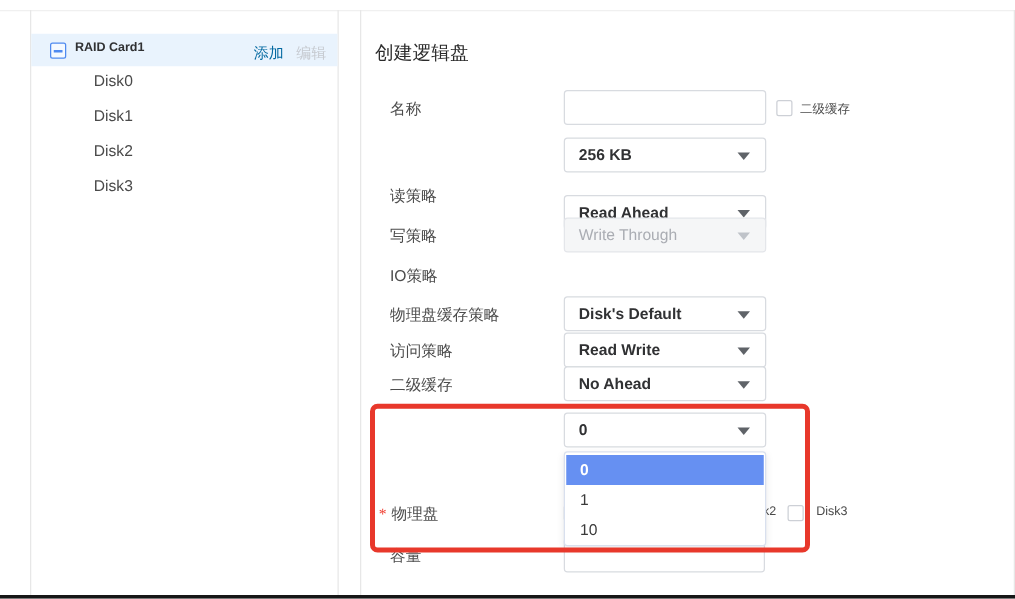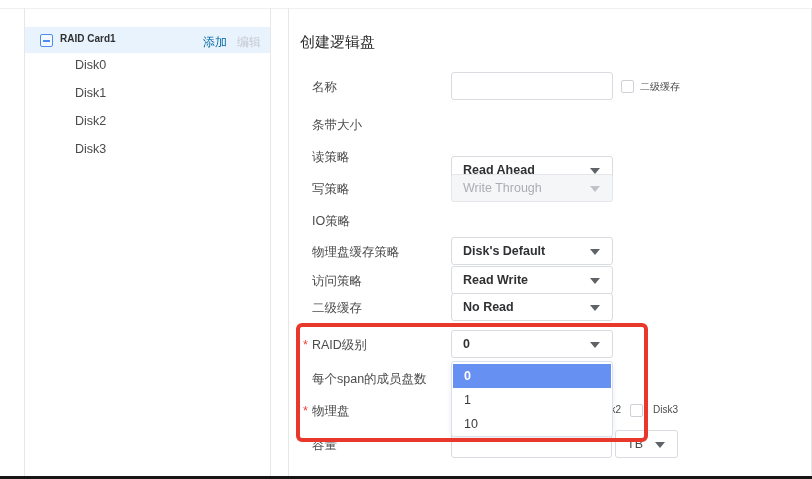--- a/index.html
+++ b/index.html
@@ -101,21 +101,24 @@
   <div class="tree-disk" style="top:114px;">Disk2</div>
   <div class="tree-disk" style="top:142px;">Disk3</div>
 
   <div class="form-title">创建逻辑盘</div>
 
   <div class="flabel" style="top:79px;">名称</div>
   <input class="ctrl" style="top: 72px;" type="text" value="">
   <span class="checkbox" style="left:621px; top:80px;"></span>
   <span class="cb-label" style="left:640px; top:80px;">二级缓存</span>
 
-  <div class="flabel" style="top:117px;">条带大小</div>
+  <div class="ctrl select" style="top:110px;">
+    <span class="val">256 KB</span>
+    <span class="arrow"></span>
+  </div>
 
   <div class="flabel" style="top:149px;">读策略</div>
   <div class="ctrl select" style="top:156px;">
     <span class="val">Read Ahead</span>
     <span class="arrow"></span>
   </div>
 
   <div class="flabel" style="top:181px;">写策略</div>
   <div class="ctrl select disabled" style="top:174px;">
     <span class="val">Write Through</span>
@@ -131,52 +134,44 @@
   </div>
 
   <div class="flabel" style="top:273px;">访问策略</div>
   <div class="ctrl select" style="top:266px;">
     <span class="val">Read Write</span>
     <span class="arrow"></span>
   </div>
 
   <div class="flabel" style="top:300px;">二级缓存</div>
   <div class="ctrl select" style="top:293px;">
-    <span class="val">No Read</span>
+    <span class="val">No Ahead</span>
     <span class="arrow"></span>
   </div>
 
-  <div class="flabel req-label" style="top:337px;">
-    <span class="req">*</span><span>RAID级别</span>
-  </div>
   <div class="ctrl select" style="top:330px;">
     <span class="val">0</span>
     <span class="arrow"></span>
   </div>
 
-  <div class="flabel" style="top:371px; width:150px;">每个span的成员盘数</div>
 
-  <div class="flabel req-label" style="top:403px;">
+  <div class="flabel req-label" style="top:403px;font-family:Liberation Serif, serif;">
     <span class="req">*</span><span>物理盘</span>
   </div>
   <span class="checkbox" style="left:451px; top:404px;"></span>
   <span class="cb-label" style="left:470px; top:404px;">Disk0</span>
   <span class="checkbox" style="left:514px; top:404px;"></span>
   <span class="cb-label" style="left:533px; top:404px;">Disk1</span>
   <span class="checkbox" style="left:577px; top:404px;"></span>
   <span class="cb-label" style="left:596px; top:404px;">Disk2</span>
   <span class="checkbox" style="left:630px; top:404px;"></span>
   <span class="cb-label" style="left:653px; top:404px;">Disk3</span>
 
   <div class="flabel" style="top:437px;">容量</div>
   <input class="ctrl" style="top: 430px; width: 161px;" type="text" value="">
-  <div class="ctrl select unit-select" style="top:430px;">
-    <span class="val" style="font-weight:normal; color:#4a4a4a;">TB</span>
-    <span class="arrow"></span>
-  </div>
 
   <div class="dropdown-panel">
     <div class="dd-opt selected" style="top:2px;">0</div>
     <div class="dd-opt" style="top:26px;">1</div>
     <div class="dd-opt" style="top:50px;">10</div>
   </div>
 
   <div class="annotation"></div>
 
   <div class="bottom-bar"></div>

